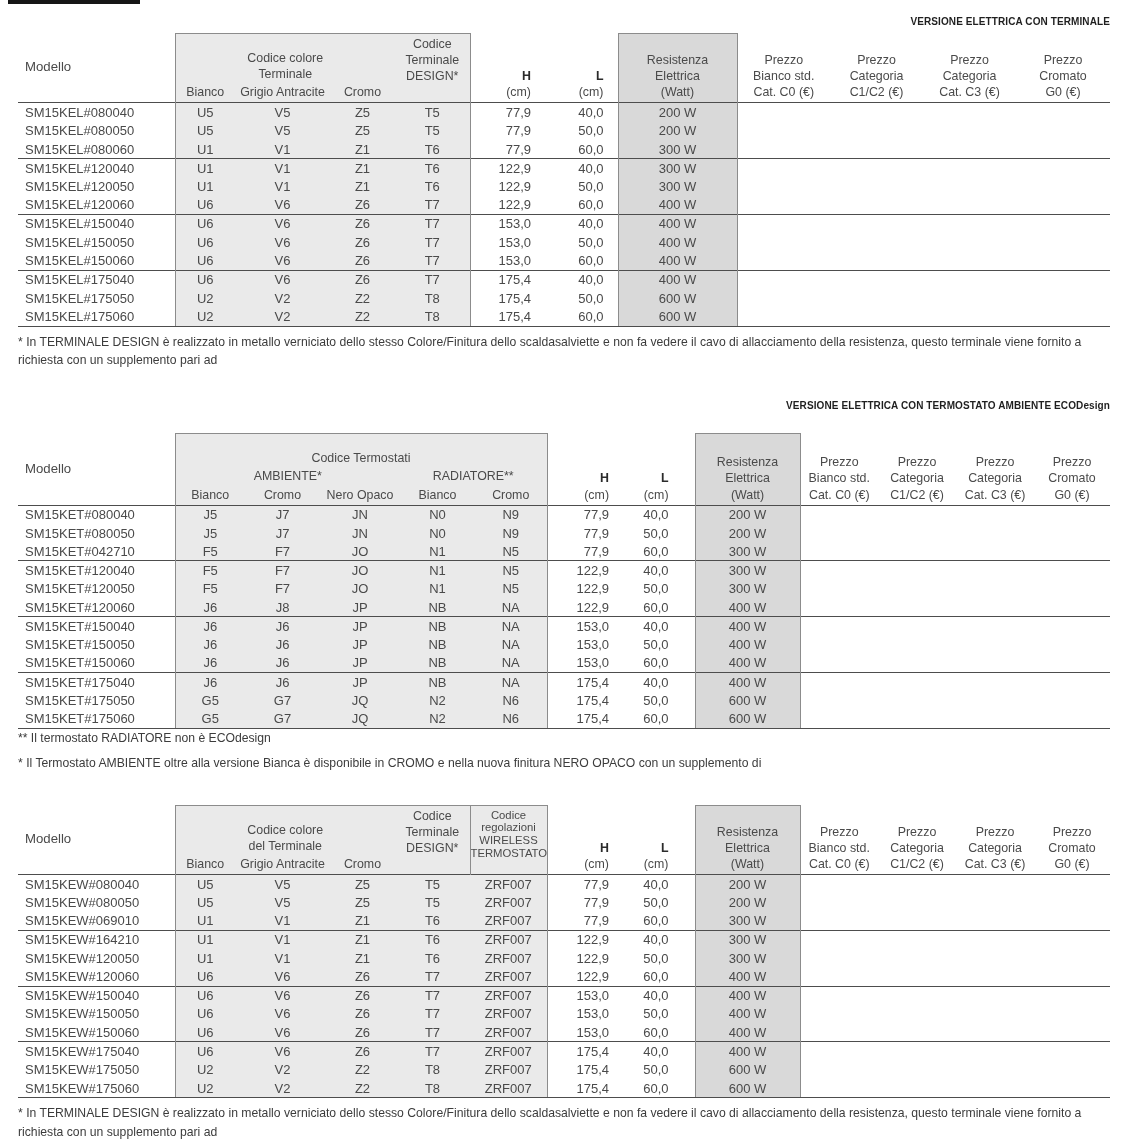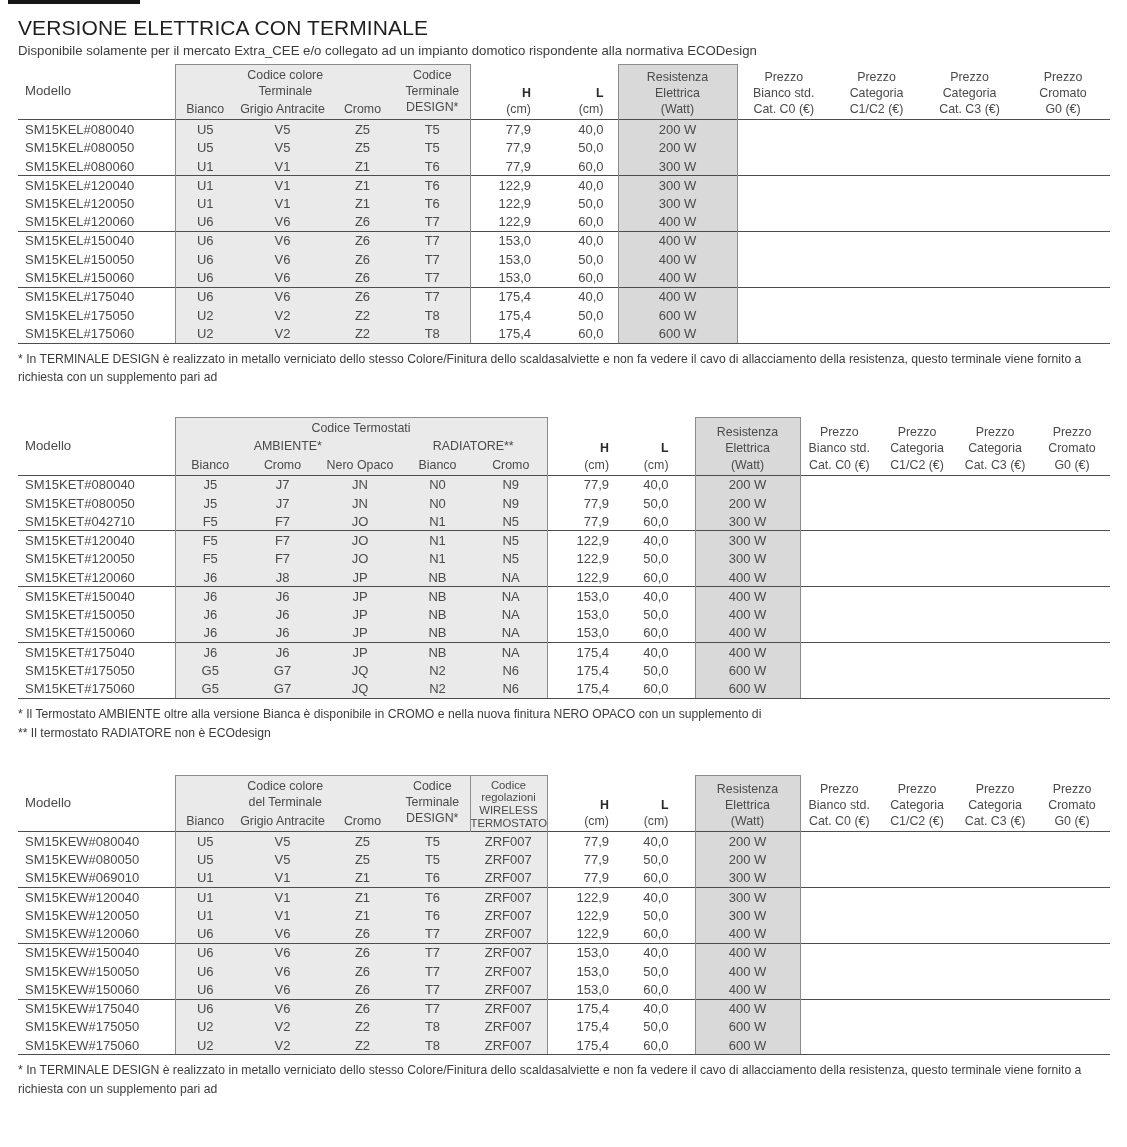--- a/index.html
+++ b/index.html
@@ -1,21 +1,21 @@
 <!DOCTYPE html>
 <html><head>
 <meta charset="utf-8">
 <style>
   * { box-sizing: border-box; }
   html,body { margin:0; padding:0; background:#fff; }
   body { width:1127px; font-family:"Liberation Sans","DejaVu Sans",sans-serif; color:#4a4a4a; }
   .page { width:1127px; padding:8px 17px 14px 18px; position:relative; }
   .top-bar { position:absolute; left:8px; top:0; width:132px; height:4px; background:#161616; }
 
-  h2.sec-title { margin:0; padding:0; font-size:21px; font-weight:normal; color:#1f1f1f; letter-spacing:.1px; }
+  h2.sec-title { margin:0; padding:0; font-size:10px; font-weight:bold; color:#1f1f1f; letter-spacing:.1px;text-align:right; }
   p.subtitle { margin:3px 0 0 0; font-size:13.2px; color:#3c3c3c; }
   p.footnote { margin:6px 0 0 0; font-size:12.2px; color:#3c3c3c; line-height:1.55; width:1085px; }
 
   .sec1 { margin-top:8px; }
   .sec1 table { margin-top:6px; }
   .sec2 { margin-top:30px; }
   .sec2 table { margin-top:22px; }
   .sec3 { margin-top:32px; }
   .sec3 table { margin-top:4px; }
 
@@ -25,21 +25,21 @@
   th .b { font-weight:bold; color:#2b2b2b; }
   td { font-size:13px; height:18.6px; text-align:center; color:#4a4a4a; }
 
   th.modello { text-align:left; vertical-align:middle; padding-left:7px; font-size:13.2px; }
   th.hl { text-align:right; }
   th.box { background:#eaeaea; }
   th.res { background:#d9d9d9; border-top:1px solid #8c8c8c; border-left:1px solid #8c8c8c; border-right:1px solid #8c8c8c; }
   th.bl { border-left:1px solid #8c8c8c; }
   th.br { border-right:1px solid #8c8c8c; }
   th.bt { border-top:1px solid #8c8c8c; }
-  th.grp-title { vertical-align:top; padding-top:2px; }
+  th.grp-title { vertical-align:top; padding-top:16px; }
   th.wireless { font-size:11.3px; line-height:1.12; vertical-align:top; padding-top:3px; }
   th.design { vertical-align:top; padding-top:2px; }
 
   tbody tr:first-child td { border-top:1px solid #4d4d4d; }
   tbody tr.grp td { border-top:1px solid #4d4d4d; }
   tbody tr:last-child td { border-bottom:1px solid #4d4d4d; }
 
   
   .t1 tbody td:nth-child(1) { text-align:left; padding-left:7px; }
   .t1 tbody td:nth-child(n+2):nth-child(-n+5) { background:#eaeaea; }
@@ -61,21 +61,20 @@
   .t2 th.hl1, .t3 th.hl1 { padding-right:6px; } .t2 th.hl2, .t3 th.hl2 { padding-right:26px; }
 </style>
 </head>
 <body>
 
 <div class="page">
   <div class="top-bar"></div>
 
   <div class="sec1">
     <h2 class="sec-title">VERSIONE ELETTRICA CON TERMINALE</h2>
-    <p class="subtitle">Disponibile solamente per il mercato Extra_CEE e/o collegato ad un impianto domotico rispondente alla normativa ECODesign</p>
 
     <table class="t1">
       <colgroup>
         <col style="width:157px">
           <col style="width:60px">
           <col style="width:95px">
           <col style="width:65px">
           <col style="width:75px">
         <col style="width:70px">
           <col style="width:78px">
@@ -305,20 +304,21 @@
             <td></td>
             <td></td>
             <td></td>
           </tr>
         </tbody>
     </table>
     <p class="footnote">* In TERMINALE DESIGN è realizzato in metallo verniciato dello stesso Colore/Finitura dello scaldasalviette e non fa vedere il cavo di allacciamento della resistenza, questo terminale viene fornito a richiesta con un supplemento pari ad</p>
   </div>
 
   <div class="sec2">
+    <h2 class="sec-title">VERSIONE ELETTRICA CON TERMOSTATO AMBIENTE ECODesign</h2>
 
     <table class="t2">
       <colgroup>
         <col style="width:157px">
           <col style="width:70px">
           <col style="width:75px">
           <col style="width:80px">
           <col style="width:75px">
           <col style="width:72px">
         <col style="width:68px">
@@ -555,22 +555,22 @@
             <td>175,4</td>
             <td>60,0</td>
             <td>600 W</td>
             <td></td>
             <td></td>
             <td></td>
             <td></td>
           </tr>
         </tbody>
     </table>
+    <p class="footnote" style="margin-top:0;">** Il termostato RADIATORE non è ECOdesign</p>
     <p class="footnote">* Il Termostato AMBIENTE oltre alla versione Bianca è disponibile in CROMO e nella nuova finitura NERO OPACO con un supplemento di</p>
-    <p class="footnote" style="margin-top:0;">** Il termostato RADIATORE non è ECOdesign</p>
   </div>
 
   <div class="sec3">
 
     <table class="t3">
       <colgroup>
         <col style="width:157px">
           <col style="width:60px">
           <col style="width:95px">
           <col style="width:65px">
@@ -682,21 +682,21 @@
             <td>ZRF007</td>
             <td>77,9</td>
             <td>60,0</td>
             <td>300 W</td>
             <td></td>
             <td></td>
             <td></td>
             <td></td>
           </tr>
           <tr class="grp">
-            <td>SM15KEW#120040</td>
+            <td>SM15KEW#164210</td>
             <td>U1</td>
             <td>V1</td>
             <td>Z1</td>
             <td>T6</td>
             <td>ZRF007</td>
             <td>122,9</td>
             <td>40,0</td>
             <td>300 W</td>
             <td></td>
             <td></td>

